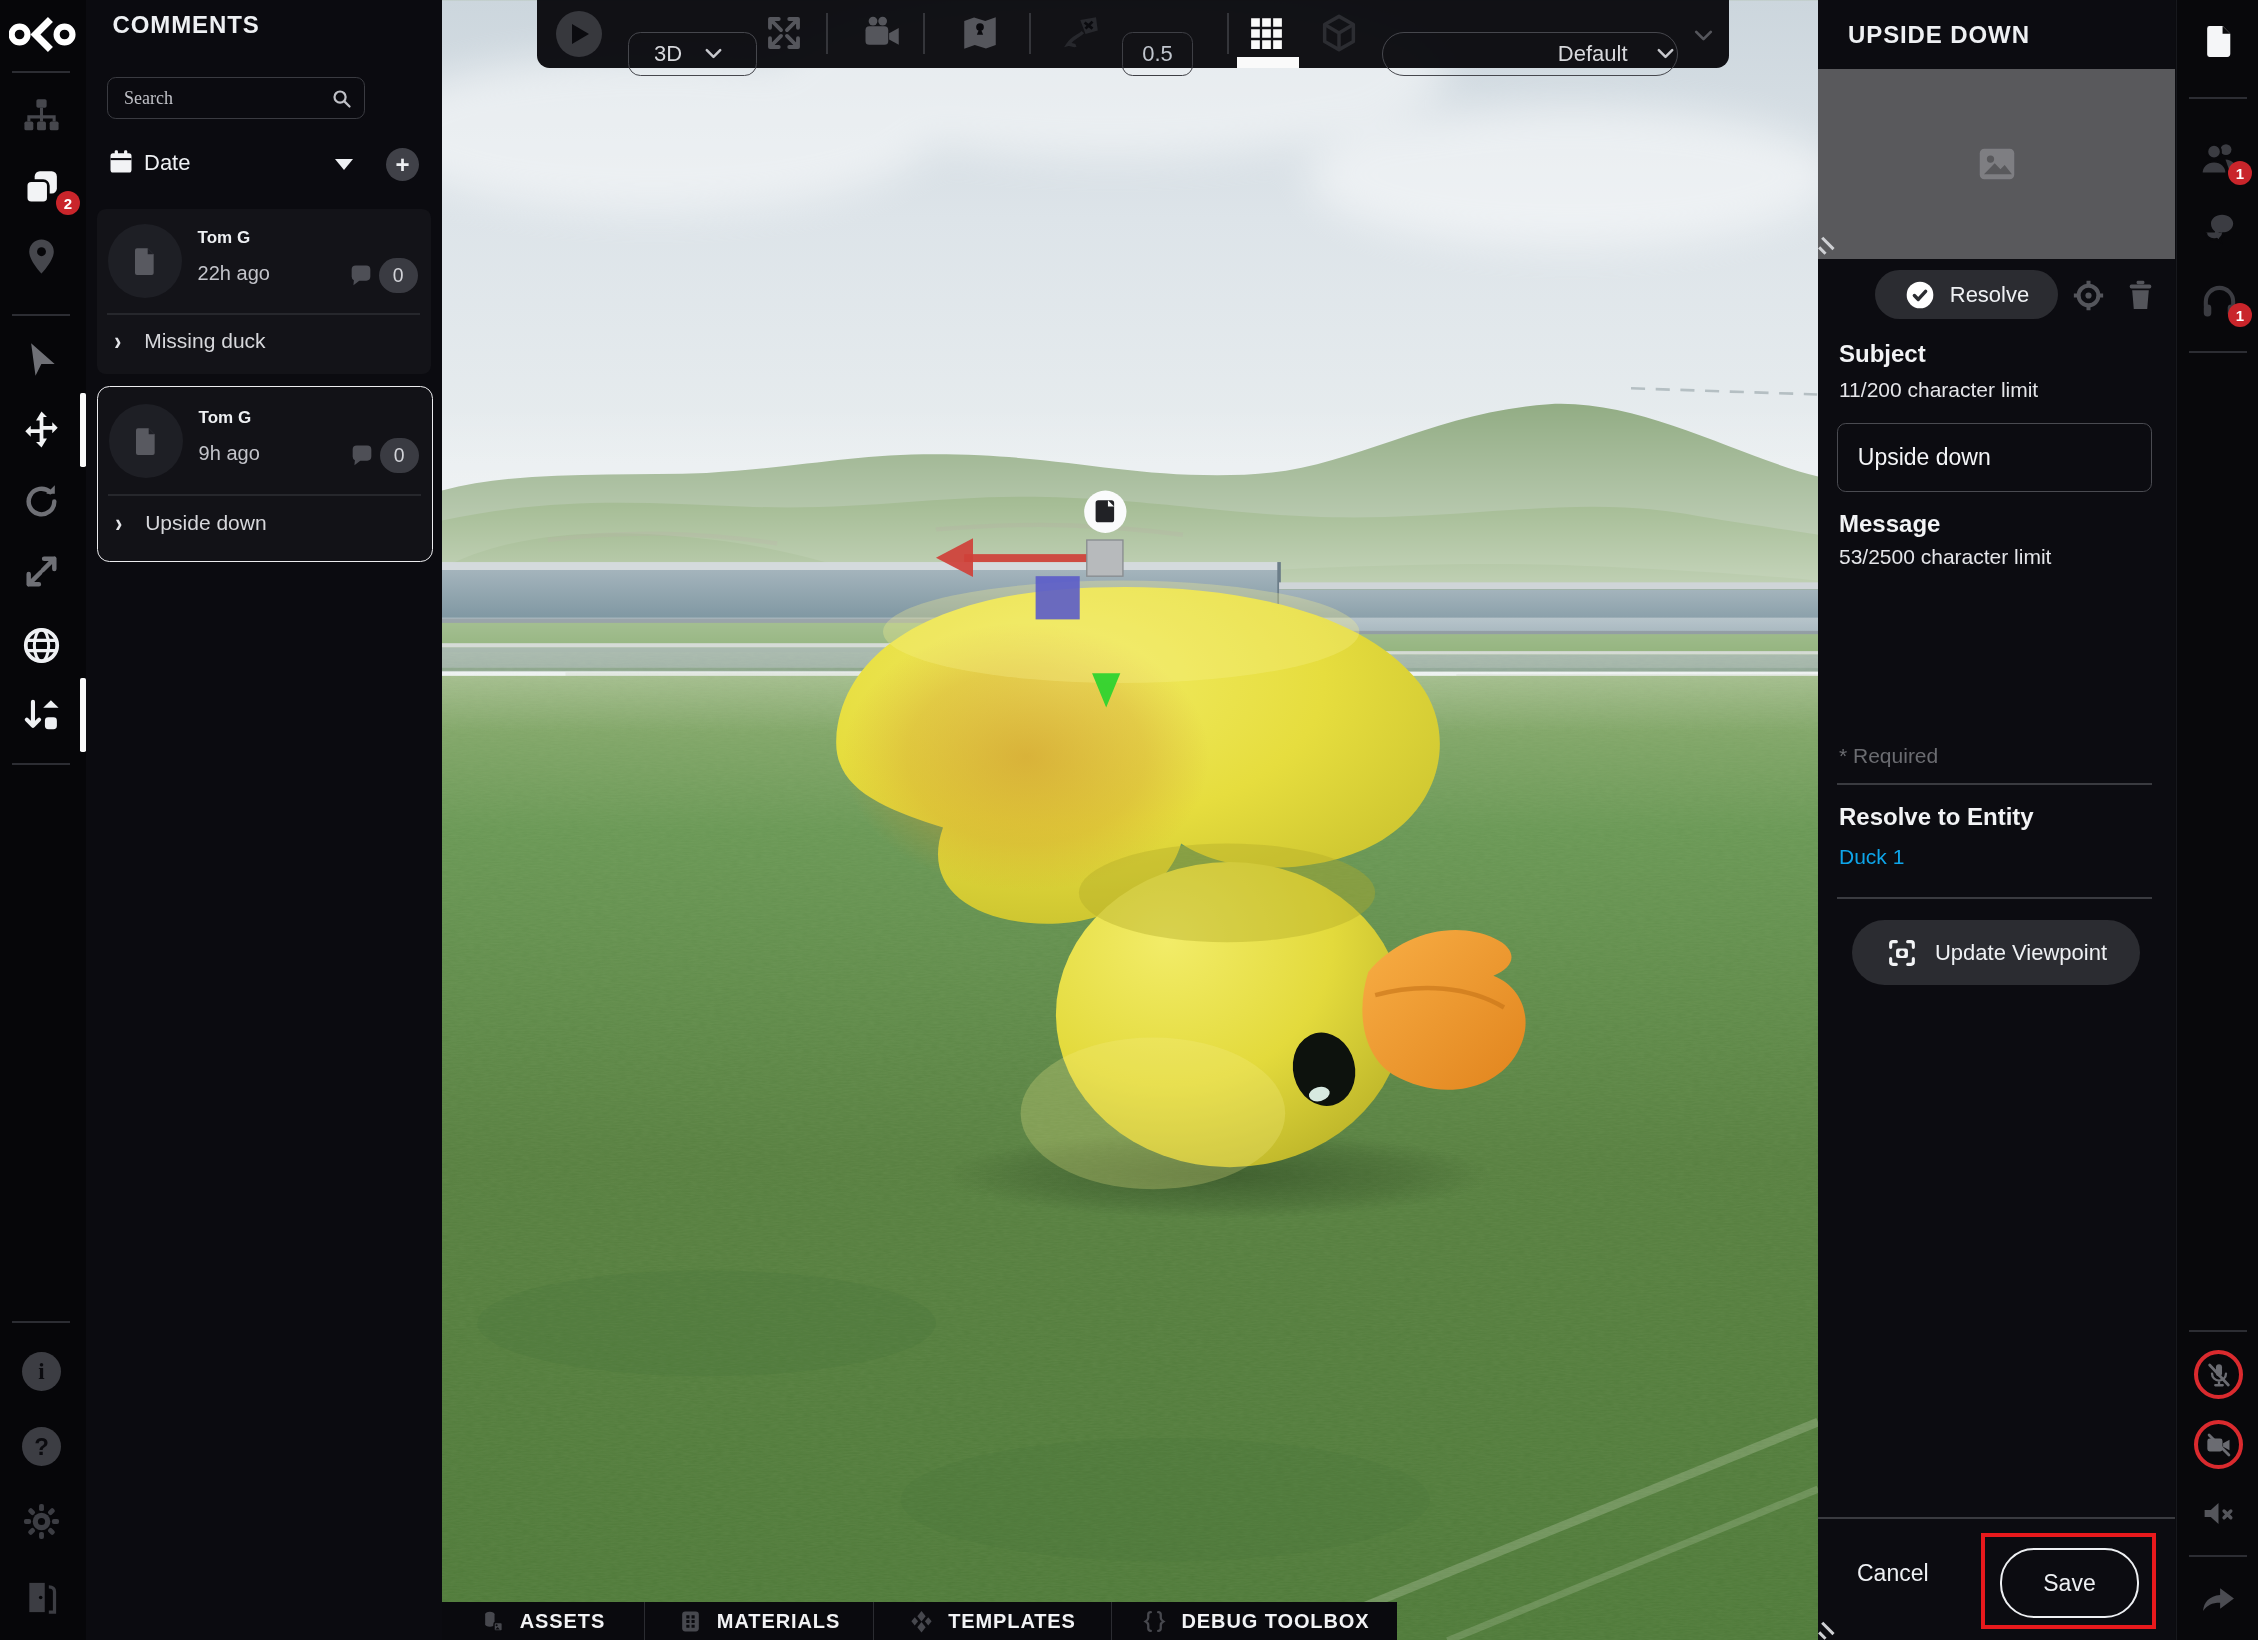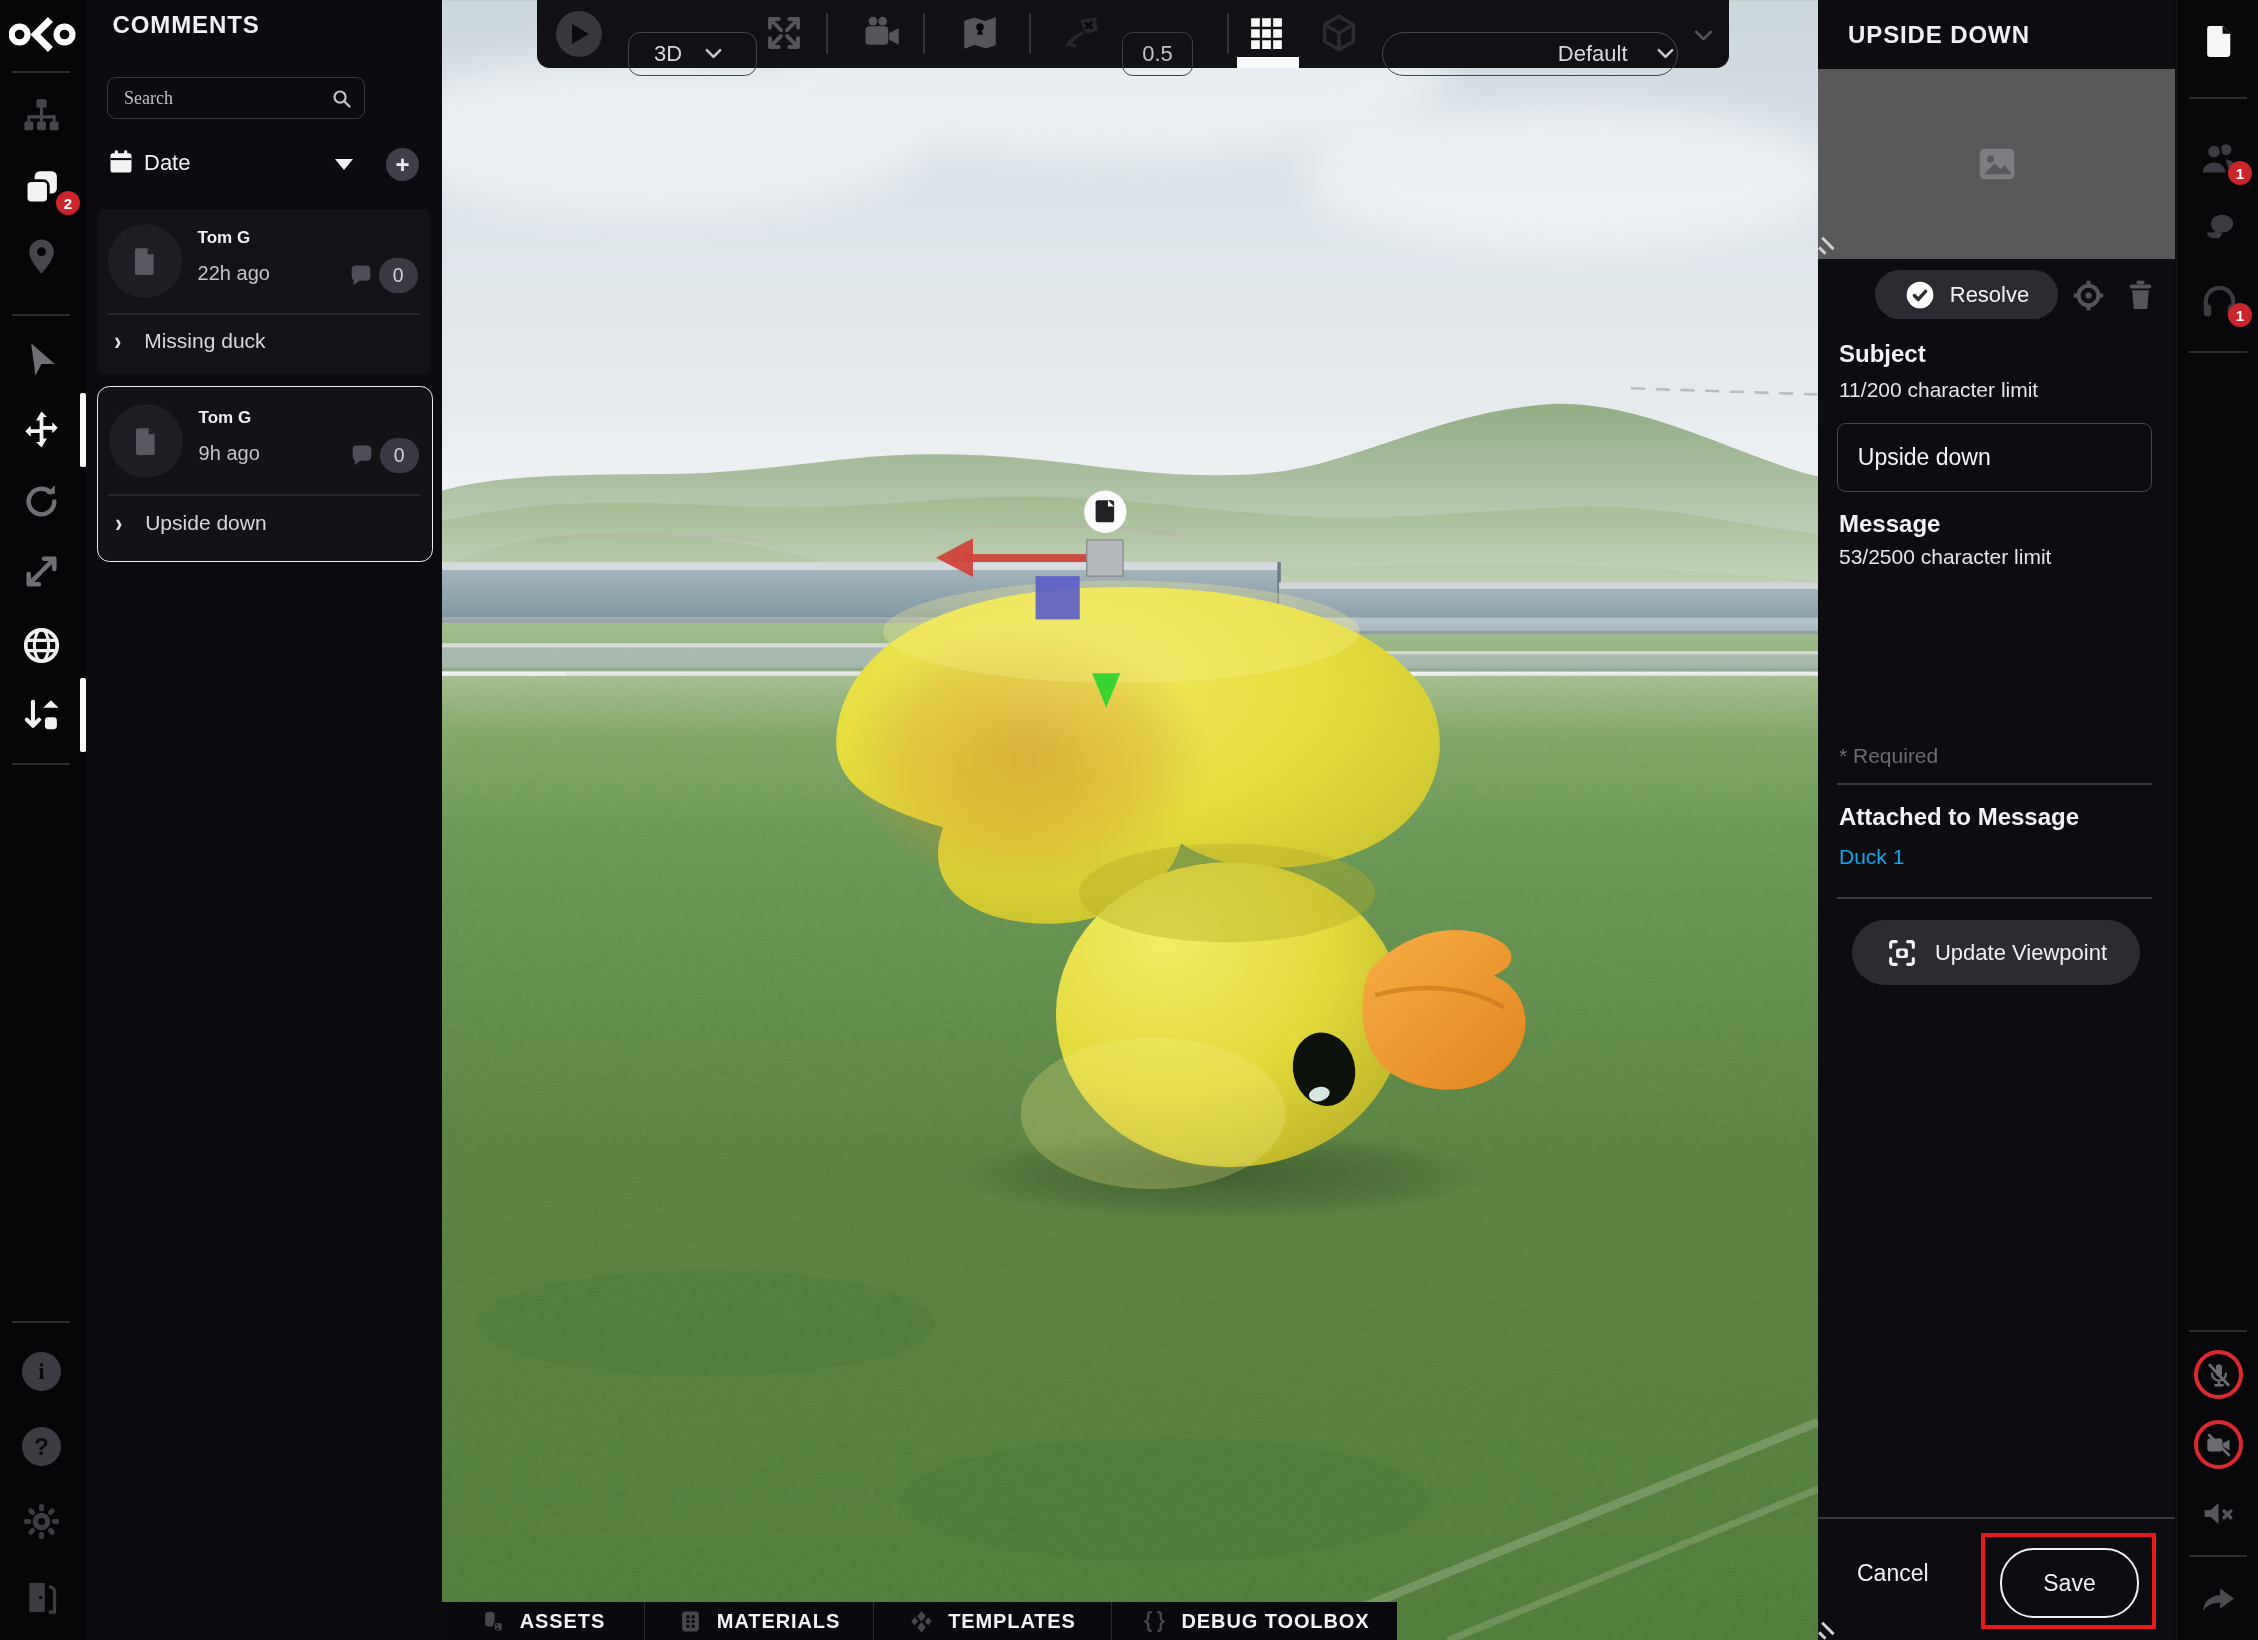--- a/index.html
+++ b/index.html
@@ -599,21 +599,21 @@
     <div class="field" style="top:423px;height:69px;display:flex;align-items:center;padding:0 19.4px">
       <span>Upside down</span>
     </div>
 
     <div class="h1" style="top:510px">Message</div>
     <div class="sub" style="top:545px">53/2500 character limit</div>
 
     <div class="sub" style="top:744px;color:#6b6c71">* Required</div>
     <div class="pdiv" style="top:783px;left:19.4px;width:315px"></div>
 
-    <div class="h1" style="top:803px">Attached to Message</div>
+    <div class="h1" style="top:803px">Resolve to Entity</div>
     <div class="sub" style="top:845px;color:#0ea5e9">Duck 1</div>
     <div class="pdiv" style="top:897px;left:19.4px;width:315px"></div>
 
     <div class="pill" style="left:34px;top:920px;width:288px;height:65px;gap:16px">
       <svg class="ic" style="color:#f2f3f5" width="34" height="34" viewBox="0 0 38 38">
           <use href="#i-viewfinder-cam"></use>
         </svg>
       <span class="plabel">Update Viewpoint</span>
     </div>
 

